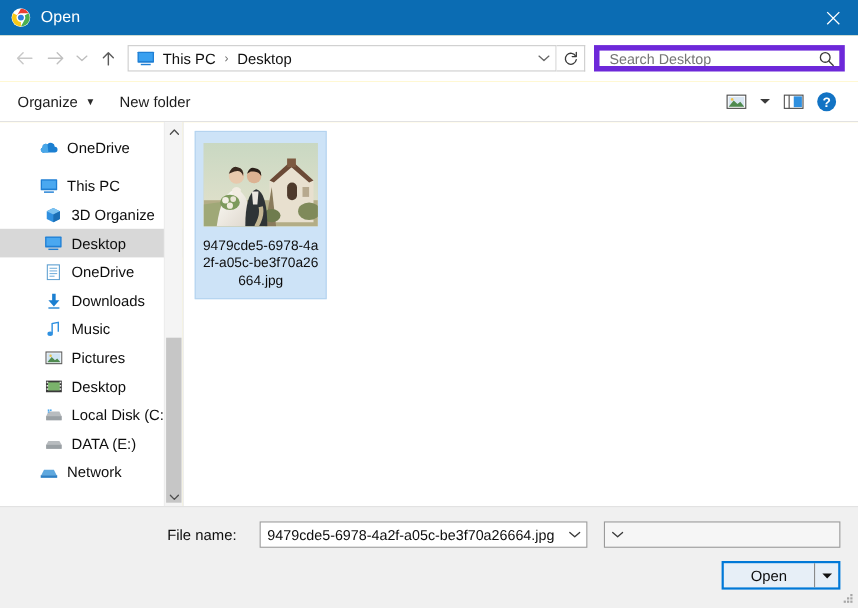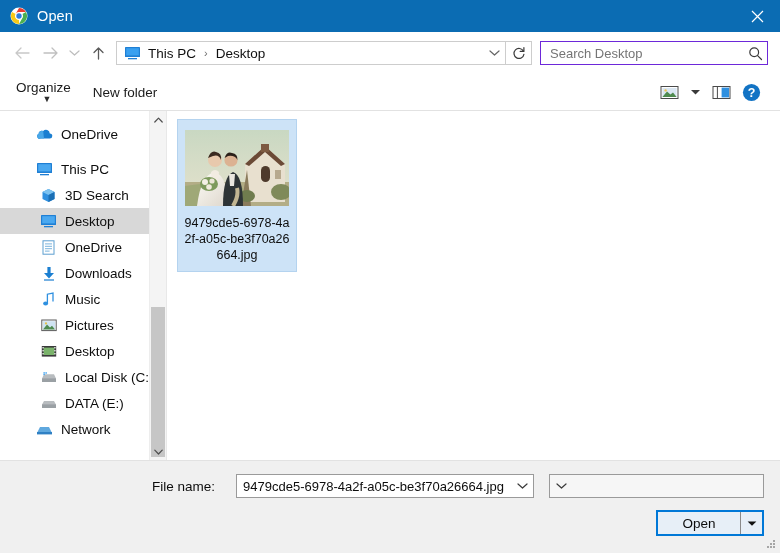--- a/index.html
+++ b/index.html
@@ -126,21 +126,21 @@
     display: flex;
     align-items: center;
     justify-content: center;
     box-sizing: border-box;
     flex: none;
     margin-right: 8px;
   }
   .searchbox {
     width: 228px;
     height: 24px;
-    border: 1px solid #6d28d9;
+    border: 5px solid #6d28d9;
     background: #fff;
     display: flex;
     box-sizing: border-box;
     flex: none;
   }
   .searchbox input {
     border: none;
     outline: none;
     flex: 1;
     font-family: "Liberation Sans", sans-serif;
@@ -168,21 +168,20 @@
     padding: 0 14px 0 16px;
     box-sizing: border-box;
   }
   .tb-item {
     font-size: 13.5px;
     color: #1b1b1b;
     display: flex;
     align-items: center;
     margin-right: 22px;
     white-space: nowrap;
-    flex-direction: column;
   }
   .tb-caret {
     margin-left: 7px;
     font-size: 9px;
     color: #2b2b2b;
     line-height: 1;
   }
   .tb-spacer { flex: 1; }
   .tb-icon-btn {
     width: 30px;
@@ -586,21 +585,21 @@
       </div>
 
       <div class="nav-item child">
         <span class="nav-ico">
           <svg width="15" height="15" viewBox="0 0 15 15">
             <path d="M7.5 1 L13.5 4 L13.5 11 L7.5 14 L1.5 11 L1.5 4 Z" fill="#2f90e0"></path>
             <path d="M7.5 1 L13.5 4 L7.5 7 L1.5 4 Z" fill="#7cc2f0"></path>
             <path d="M7.5 7 L13.5 4 L13.5 11 L7.5 14 Z" fill="#1b6fb5"></path>
           </svg>
         </span>
-        <span class="nav-label">3D Search</span>
+        <span class="nav-label">3D Organize</span>
       </div>
 
       <div class="nav-item child selected">
         <span class="nav-ico">
           <svg width="17" height="14" viewBox="0 0 17 14">
             <rect x="1" y="1" width="15" height="10" rx="0.6" fill="#1f7fd4"></rect>
             <rect x="2.2" y="2.2" width="12.6" height="7.2" fill="#4aa8f0"></rect>
             <rect x="4" y="12" width="9" height="1.3" fill="#1f7fd4"></rect>
           </svg>
         </span>

